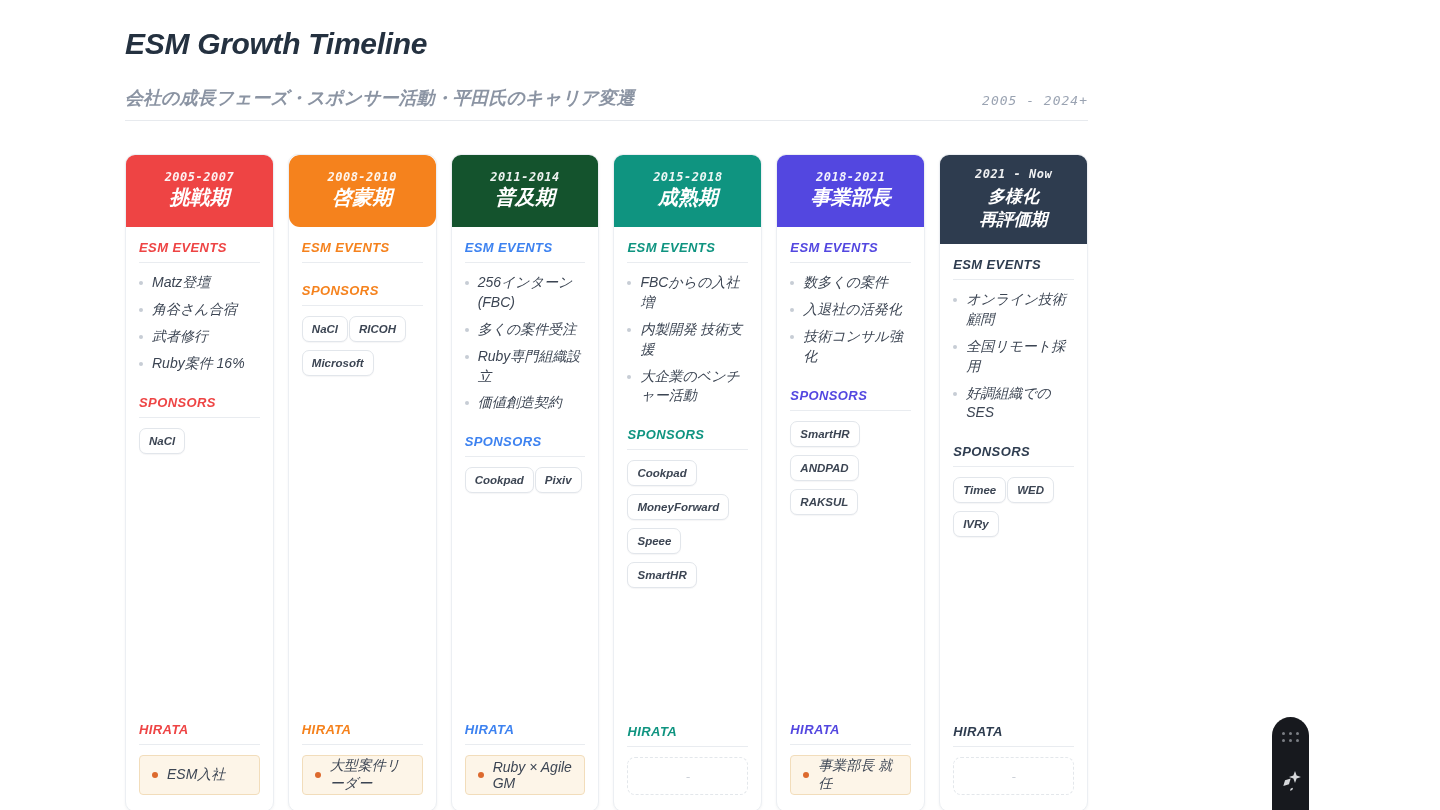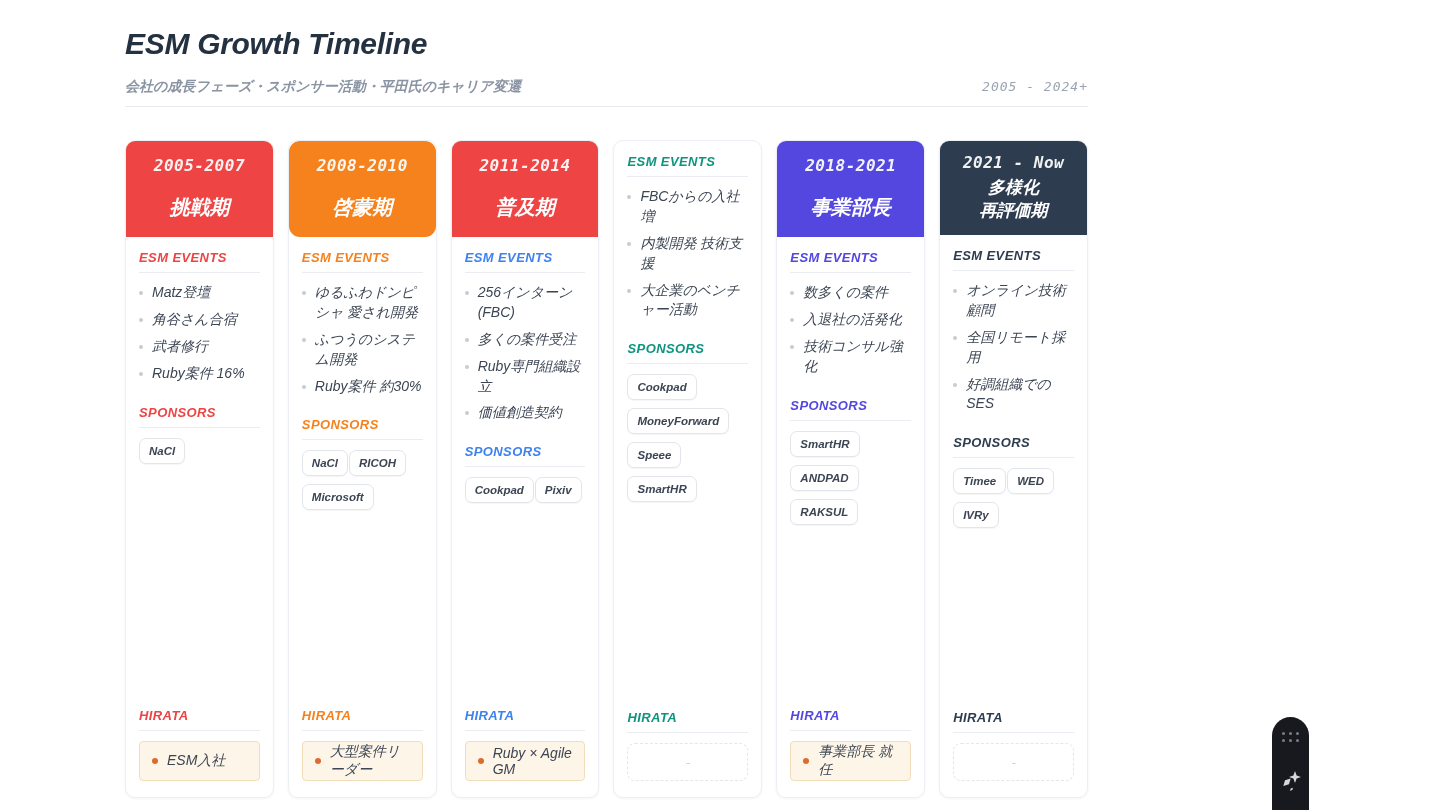--- a/index.html
+++ b/index.html
@@ -5,37 +5,37 @@
   * { box-sizing: border-box; margin: 0; padding: 0; }
   html, body { width: 1440px; height: 810px; overflow: hidden; background: #ffffff;
     font-family: "Liberation Sans", "DejaVu Sans", sans-serif; }
 
   .page { position: absolute; left: 125px; top: 0; width: 963px; font-style: italic; }
 
   .page-header { position: relative; padding-top: 26px; padding-bottom: 10px;
     border-bottom: 1px solid #e7eaee; }
   .title { font-size: 30px; line-height: 36px; font-weight: 800; color: #243140;
     letter-spacing: -0.3px; }
-  .subtitle { margin-top: 16px; font-size: 14px; font-weight: 700; color: #8b94a3; }
+  .subtitle { margin-top: 24px; font-size: 18px; font-weight: 700; color: #8b94a3; }
   .range { position: absolute; right: 0; bottom: 12px;
     font-family: "DejaVu Sans Mono", monospace; font-size: 13px; color: #9aa3b2;
     letter-spacing: 1px; }
 
   .grid { margin-top: 33px; display: grid; grid-template-columns: repeat(6, 1fr);
     gap: 14px; }
 
   .col { background: #fff; border: 1px solid #eceff3; border-radius: 10px;
     height: 658px; display: flex; flex-direction: column; overflow: hidden;
     box-shadow: 0 1px 3px rgba(20,30,50,.05); }
 
   .col-header { padding: 15px 8px 17px; text-align: center; color: #fff; }
   .col-header.tall { padding: 12px 8px 13px; }
-  .years { font-family: "DejaVu Sans Mono", monospace; font-size: 16px;
+  .years { font-family: "DejaVu Sans Mono", monospace; font-size: 12px;
     font-weight: 700; letter-spacing: .5px; opacity: .93; }
-  .phase { margin-top: 19px; font-size: 20px; font-weight: 800; line-height: 26px; }
+  .phase { margin-top: 0; font-size: 20px; font-weight: 800; line-height: 26px; }
   .phase.small { font-size: 17px; line-height: 23px; margin-top: 4px; }
   .phase.small + .phase.small { margin-top: 0; }
 
   .col-body { flex: 1; display: flex; flex-direction: column;
     padding: 13px 13px 16px; }
 
   .sec-h { font-size: 13px; font-weight: 800; letter-spacing: .4px;
     padding-bottom: 7px; border-bottom: 1px solid #e9ecf0; margin-bottom: 10px; }
   .sec-h.sp { margin-top: 10px; }
 
@@ -120,52 +120,38 @@
       </div>
     </div>
 
     <div class="col">
       <div class="col-header" style="background: rgb(245, 130, 29); border-radius: 11px;">
         <div class="years">2008-2010</div>
         <div class="phase">啓蒙期</div>
       </div>
       <div class="col-body">
         <div class="sec-h" style="color: rgb(245, 130, 29);">ESM EVENTS</div>
-        <ul class="events">
-          <li class="ev">
-              <span class="blt"></span>
-              <span>ゆるふわドンピシャ 愛され開発</span>
-            </li>
-          <li class="ev">
-              <span class="blt"></span>
-              <span>ふつうのシステム開発</span>
-            </li>
-          <li class="ev">
-              <span class="blt"></span>
-              <span>Ruby案件 約30%</span>
-            </li>
-        </ul>
         <div class="sec-h sp" style="color: rgb(245, 130, 29);">SPONSORS</div>
         <div class="chips">
           <span class="chip">NaCl</span>
           <span class="chip">RICOH</span>
           <span class="chip">Microsoft</span>
         </div>
         <div class="hirata">
           <div class="sec-h" style="color: rgb(245, 130, 29);">HIRATA</div>
           <div class="hbox">
               <span class="hdot"></span>
               <span>大型案件リーダー</span>
             </div>
         </div>
       </div>
     </div>
 
     <div class="col">
-      <div class="col-header" style="background: #ef4444;">
+      <div class="col-header" style="background: #14532d;">
         <div class="years">2011-2014</div>
         <div class="phase">普及期</div>
       </div>
       <div class="col-body">
         <div class="sec-h" style="color: rgb(61, 130, 240);">ESM EVENTS</div>
         <ul class="events">
           <li class="ev">
               <span class="blt"></span>
               <span>256インターン(FBC)</span>
             </li>
@@ -191,20 +177,24 @@
           <div class="sec-h" style="color: rgb(61, 130, 240);">HIRATA</div>
           <div class="hbox">
               <span class="hdot"></span>
               <span>Ruby × Agile GM</span>
             </div>
         </div>
       </div>
     </div>
 
     <div class="col">
+      <div class="col-header" style="background: rgb(15, 148, 128);">
+        <div class="years">2015-2018</div>
+        <div class="phase">成熟期</div>
+      </div>
       <div class="col-body">
         <div class="sec-h" style="color: rgb(15, 148, 128);">ESM EVENTS</div>
         <ul class="events">
           <li class="ev">
               <span class="blt"></span>
               <span>FBCからの入社増</span>
             </li>
           <li class="ev">
               <span class="blt"></span>
               <span>内製開発 技術支援</span>

